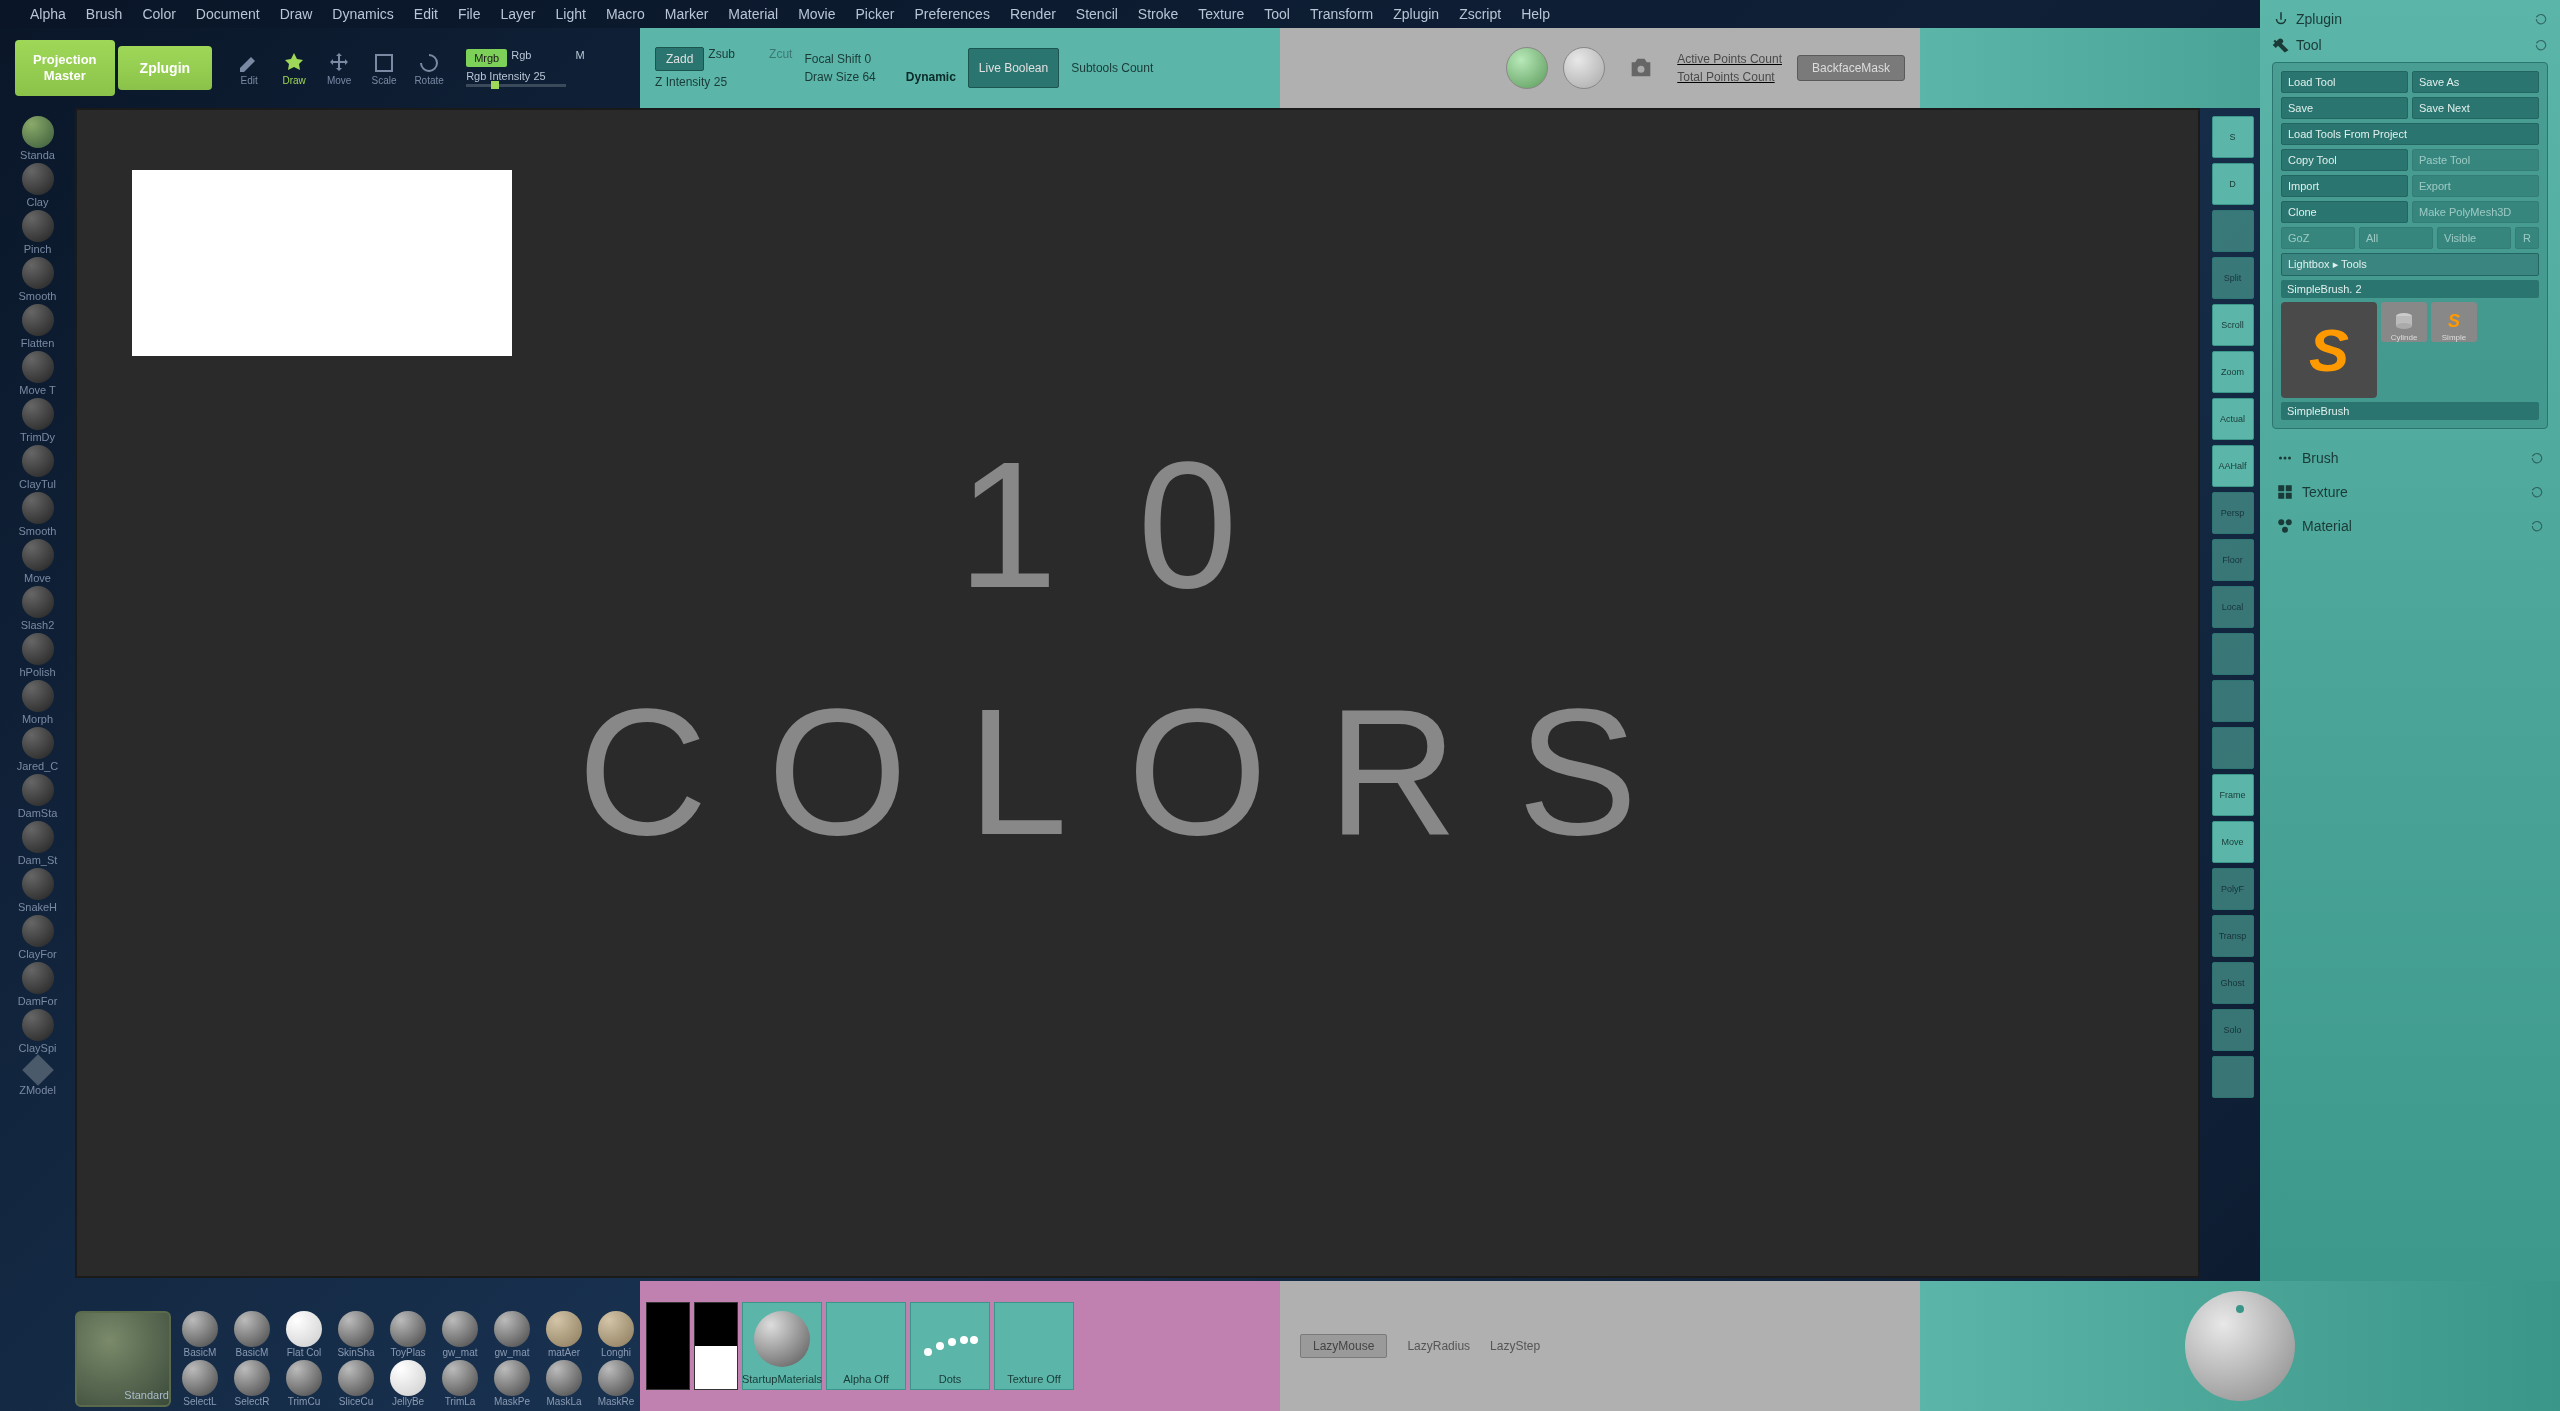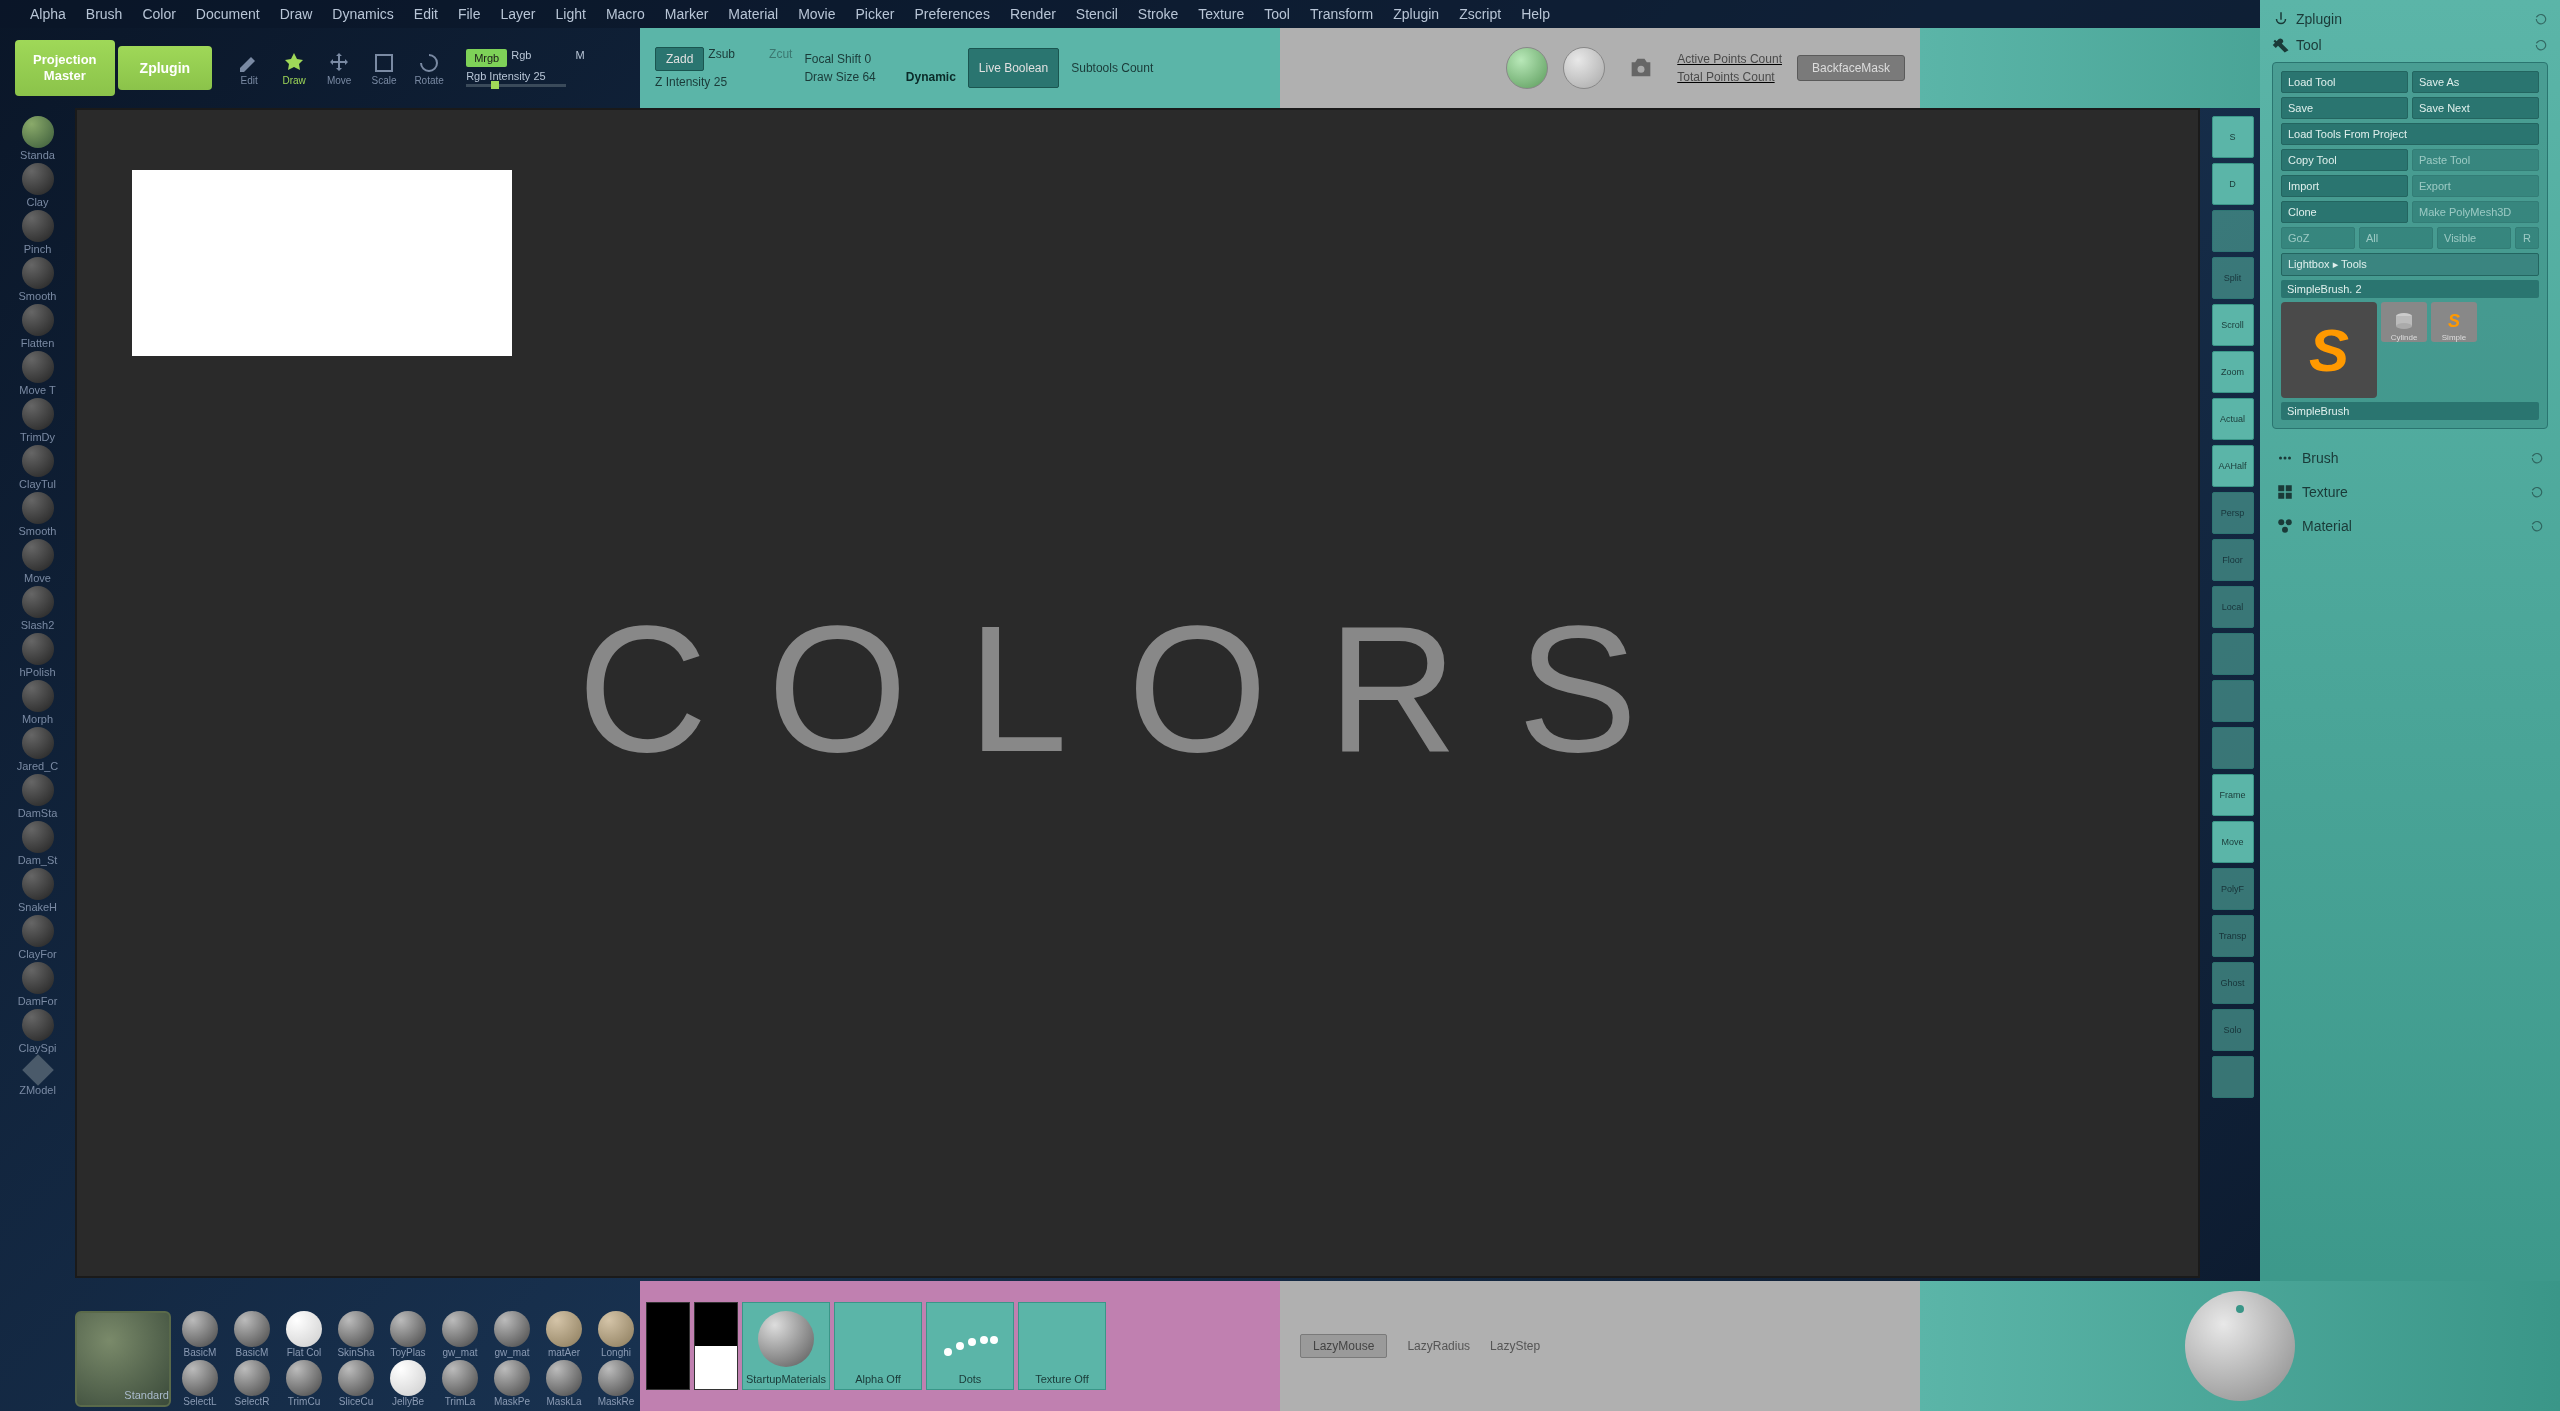--- a/index.html
+++ b/index.html
@@ -87,21 +87,21 @@
 .bottom-active-brush { width: 96px; height: 96px; background: radial-gradient(circle at 35% 30%, #7a8a6a, #3a4a3a); border-radius: 6px; border: 2px solid #5a6a4a; display: flex; align-items: flex-end; justify-content: flex-end; font-size: 11px; color: #aabbcc; padding-bottom: 4px; }
 .bottom-left-wrap { position: absolute; bottom: 4px; left: 75px; display: flex; gap: 4px; align-items: flex-end; }
 
 .bottom-mid1 { width: 640px; background: #c080b0; display: flex; align-items: center; gap: 4px; padding: 6px; }
 .bottom-mid2 { width: 640px; background: #b0b0b0; display: flex; align-items: center; gap: 20px; padding: 24px 20px; }
 .bottom-right { flex: 1; background: linear-gradient(90deg, #5bb5a8 0%, #3a9688 100%); display: flex; align-items: center; justify-content: center; }
 
 .swatch { width: 44px; height: 88px; border: 1px solid #333; }
 .swatch.black { background: #000; }
 .swatch.split { background: linear-gradient(180deg, #000 50%, #fff 50%); }
-.bthumb { width: 88px; height: 88px; background: #5bb5a8; border: 1px solid #3a9688; display: flex; flex-direction: column; align-items: center; justify-content: flex-end; font-size: 11px; color: #1a3a38; padding-bottom: 4px; }
+.bthumb { width: 80px; height: 88px; background: #5bb5a8; border: 1px solid #3a9688; display: flex; flex-direction: column; align-items: center; justify-content: flex-end; font-size: 11px; color: #1a3a38; padding-bottom: 4px; }
 .bthumb .sphere { width: 56px; height: 56px; border-radius: 50%; background: radial-gradient(circle at 30% 25%, #ddd, #555); margin-bottom: 6px; }
 .bthumb .dots { width: 60px; height: 56px; display: flex; align-items: center; justify-content: center; }
 .gray-small-btn { background: #9a9a9a; border: 1px solid #7a7a7a; padding: 4px 12px; font-size: 12px; color: #444; border-radius: 2px; }
 .gray-small-label { font-size: 12px; color: #555; }
 .nav-sphere { width: 110px; height: 110px; border-radius: 50%; background: radial-gradient(circle at 35% 30%, #e8e8e8, #888); position: relative; }
 .nav-sphere::after { content: ''; position: absolute; top: 14px; left: 50%; width: 8px; height: 8px; background: #3a9688; border-radius: 50%; transform: translateX(-50%); }
 </style>
 </head>
 <body>
 
@@ -305,20 +305,21 @@
     </div>
     <div class="brush-slot">
       <div class="brush-cube"></div>
       <span>ZModel</span>
     </div>
   </div>
 
 <div class="canvas">
   <div class="canvas-inset"></div>
   <div class="canvas-text">
+    <div class="line1">10</div>
     <div class="line2">COLORS</div>
   </div>
 </div>
 
 <div class="right-rail" id="right-rail">
     <div class="rail-btn">S</div>
     <div class="rail-btn">D</div>
     <div class="rail-btn dim"></div>
     <div class="rail-btn dim">Split</div>
     <div class="rail-btn">Scroll</div>

